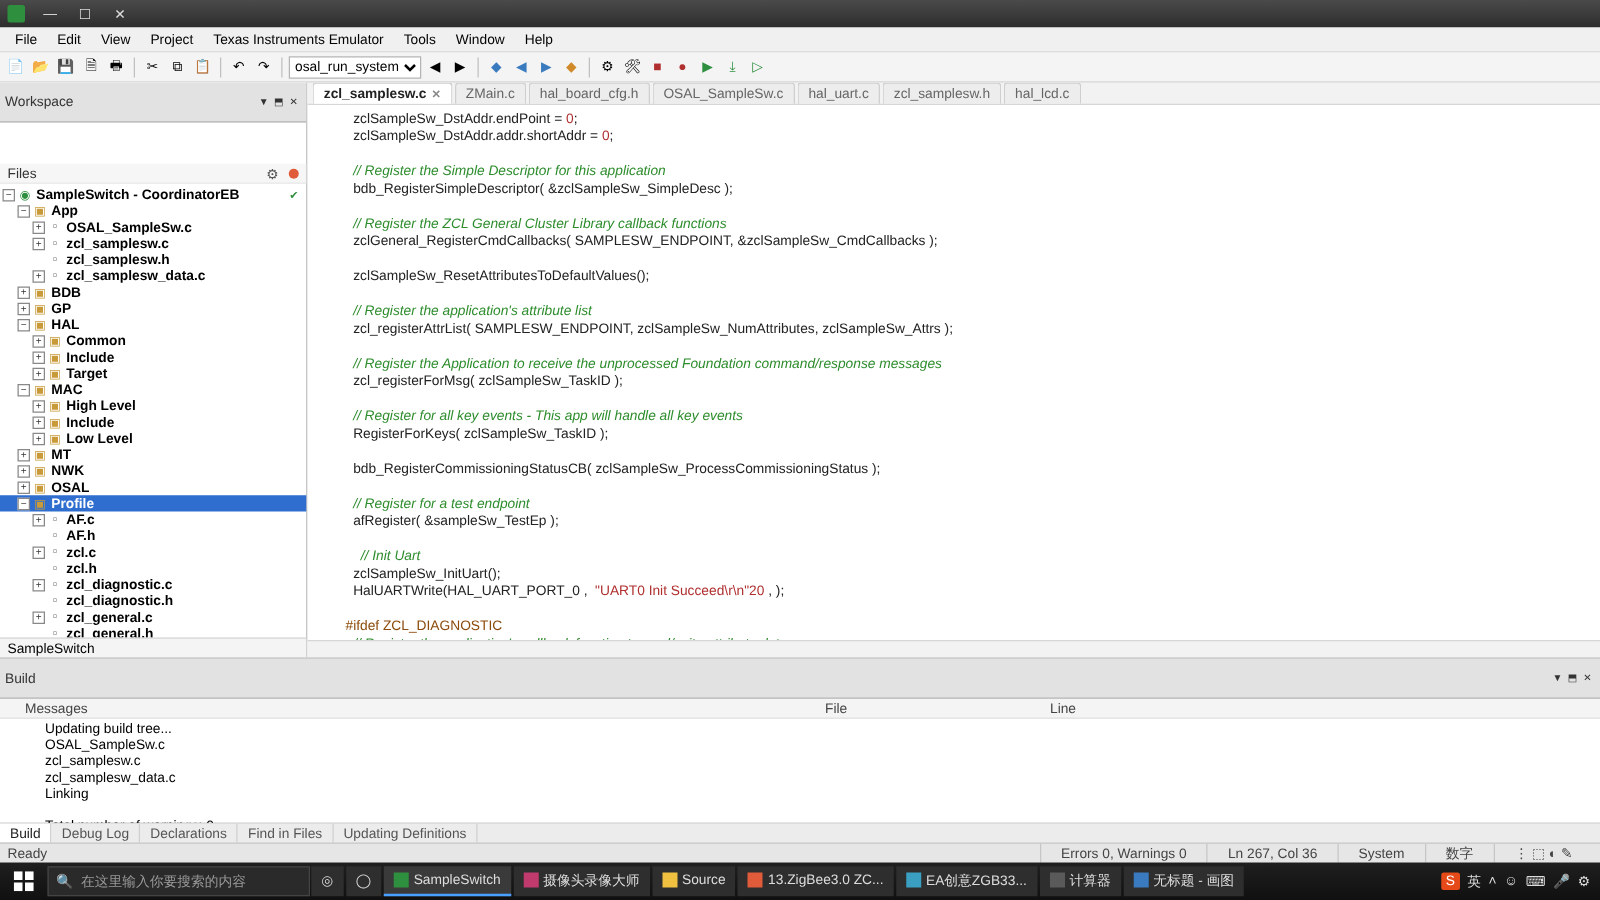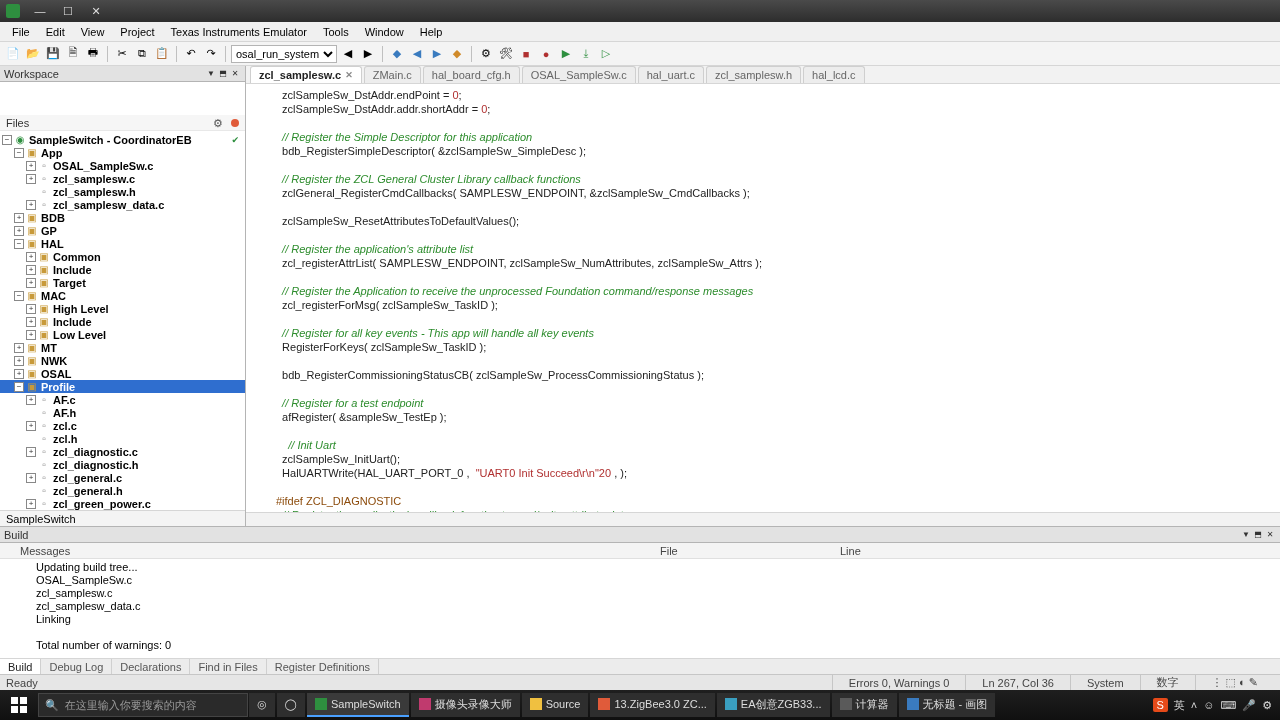--- a/index.html
+++ b/index.html
@@ -9,21 +9,21 @@
 .titlebar .winbtns { display: flex; gap: 0; }
 .titlebar .winbtns span { width: 28px; height: 18px; display: flex; align-items: center; justify-content: center; cursor: pointer; color: #ddd; }
 .menubar { background: #f0f0f0; height: 20px; display: flex; align-items: center; padding: 0 4px; border-bottom: 1px solid #d6d6d6; }
 .menubar span { padding: 2px 8px; cursor: pointer; }
 .toolbar { background: #f4f4f4; height: 24px; display: flex; align-items: center; padding: 0 4px; gap: 2px; border-bottom: 1px solid #d6d6d6; }
 .toolbar .btn { width: 18px; height: 18px; display: flex; align-items: center; justify-content: center; cursor: pointer; border-radius: 2px; }
 .toolbar .sep { width: 1px; height: 16px; background: #c0c0c0; margin: 0 3px; }
 .toolbar select { height: 18px; font-size: 11px; border: 1px solid #b4b4b4; background: #fff; min-width: 80px; }
 .main { flex: 1; display: flex; overflow: hidden; }
 .workspace { width: 246px; background: #fff; border-right: 1px solid #b4b4b4; display: flex; flex-direction: column; }
-.panel-header { background: #e2e2e2; height: 16px; display: flex; align-items: center; padding: 0 4px; border-bottom: 1px solid #b4b4b4; font-size: 10px; color: #333; }
+.panel-header { background: #e2e2e2; height: 32px; display: flex; align-items: center; padding: 0 4px; border-bottom: 1px solid #b4b4b4; font-size: 10px; color: #333; }
 .panel-header .ttl { flex: 1; }
 .panel-header .ctl { width: 12px; height: 12px; display: flex; align-items: center; justify-content: center; cursor: pointer; font-size: 8px; }
 .ws-combo { width: 100%; height: 18px; border: 1px solid #c0c0c0; font-size: 11px; padding: 0 4px; background: #fff; }
 .ws-files-hdr { display: flex; align-items: center; background: #f6f6f6; height: 16px; padding: 0 6px; border-bottom: 1px solid #e8e8e8; margin-top: 33px; }
 .ws-files-hdr .lbl { flex: 1; font-size: 11px; color: #333; }
 .ws-files-hdr .gear { width: 12px; height: 12px; color: #555; font-size: 11px; cursor: pointer; }
 .ws-files-hdr .dot { width: 8px; height: 8px; border-radius: 50%; background: #e05b3a; margin-left: 6px; }
 .tree { flex: 1; overflow-y: auto; overflow-x: hidden; padding: 2px 0; }
 .tree-row { display: flex; align-items: center; height: 13px; padding: 0 2px; cursor: pointer; white-space: nowrap; }
 .tree-row.selected { background: #2f6ecf; color: #fff; }
@@ -382,21 +382,21 @@
         <div>Linking</div>
         <div>&nbsp;</div>
         <div>Total number of warnings: 0</div>
       </div>
   </div>
   <div class="build-tabs" id="buildtabs">
       <span class="active">Build</span>
       <span>Debug Log</span>
       <span>Declarations</span>
       <span>Find in Files</span>
-      <span>Register Definitions</span>
+      <span>Updating Definitions</span>
     </div>
 </div>
 
 <div class="statusbar">
   <span>Ready</span>
   <span class="flex"></span>
   <span class="seg">Errors 0, Warnings 0</span>
   <span class="seg">Ln 267, Col 36</span>
   <span class="seg">System</span>
   <span class="seg">数字</span>

